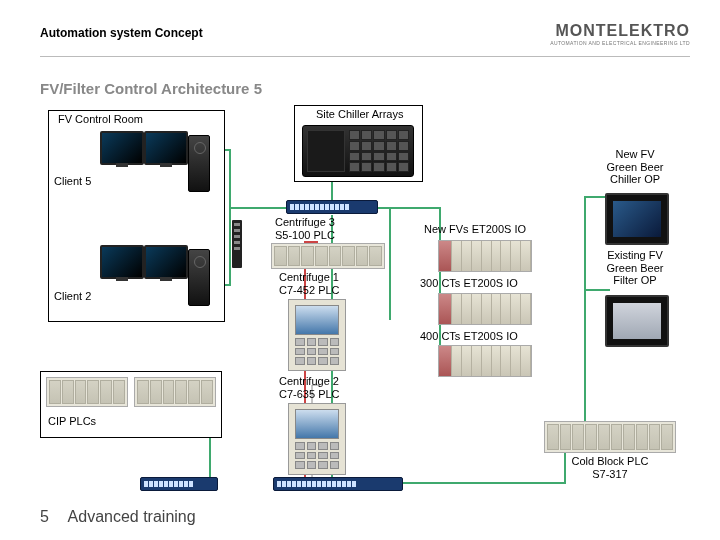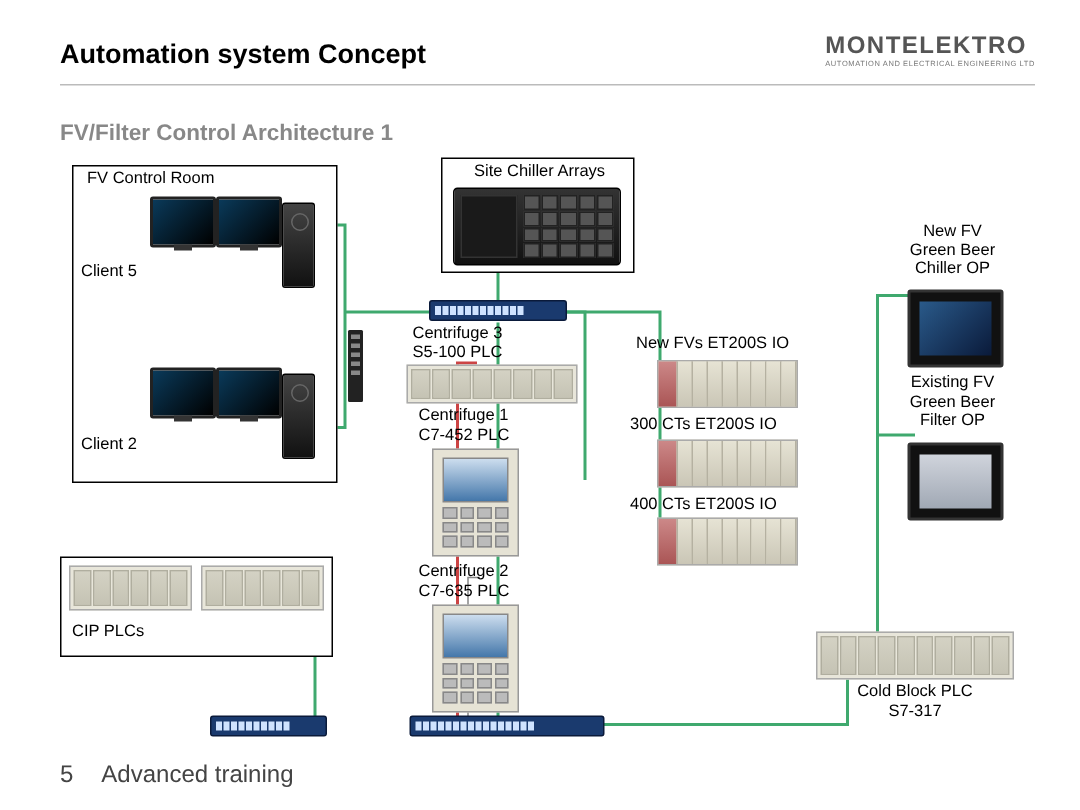--- a/index.html
+++ b/index.html
@@ -1,17 +1,17 @@
 <!DOCTYPE html>
 <html><head>
 <meta charset="utf-8">
 <style>
   html,body{margin:0;padding:0;width:720px;height:540px;font-family:Arial,Helvetica,sans-serif;background:#fff;color:#000;position:relative;overflow:hidden}
-  .page-title{position:absolute;left:40px;top:26px;font-size:18px;font-weight:bold}
-  .logo{position:absolute;right:30px;top:22px;text-align:left}
+  .page-title{position:absolute;left:40px;top:26px;font-size:12px;font-weight:bold}
+  .logo{position:absolute;right:30px;top:22px;text-align:right}
   .logo-main{font-size:16px;font-weight:bold;letter-spacing:1px;color:#555}
   .logo-sub{font-size:5px;color:#777;letter-spacing:0.4px}
   .hr{position:absolute;left:40px;right:30px;top:56px;height:1px;background:#bbb}
   .subtitle{position:absolute;left:40px;top:80px;font-size:15px;font-weight:bold;color:#888}
   .canvas{position:absolute;left:40px;top:105px;width:650px;height:395px}
   .canvas svg{position:absolute;left:0;top:0;width:650px;height:395px}
   .label{position:absolute;font-size:11px;line-height:1.15;color:#000;text-align:center}
   .label.left{text-align:left}
   .label.bold{font-weight:normal}
   .box{position:absolute;border:1px solid #000;background:#fff}
@@ -45,21 +45,21 @@
 </style>
 </head>
 <body>
 
 <div class="page-title">Automation system Concept</div>
 <div class="logo">
   <div class="logo-main">MONTELEKTRO</div>
   <div class="logo-sub">AUTOMATION AND ELECTRICAL ENGINEERING LTD</div>
 </div>
 <div class="hr"></div>
-<div class="subtitle">FV/Filter Control Architecture 1</div>
+<div class="subtitle">FV/Filter Control Architecture 5</div>
 
 <div class="canvas">
 
   <svg>
     <g stroke="#3fa96e" stroke-width="2" fill="none">
       <path d="M150 45 L190 45 L190 103"></path>
       <path d="M150 180 L190 180 L190 103"></path>
       <path d="M190 103 L282 103"></path>
       <path d="M292 95 L292 72"></path>
       <path d="M337 103 L350 103 L350 215"></path>

